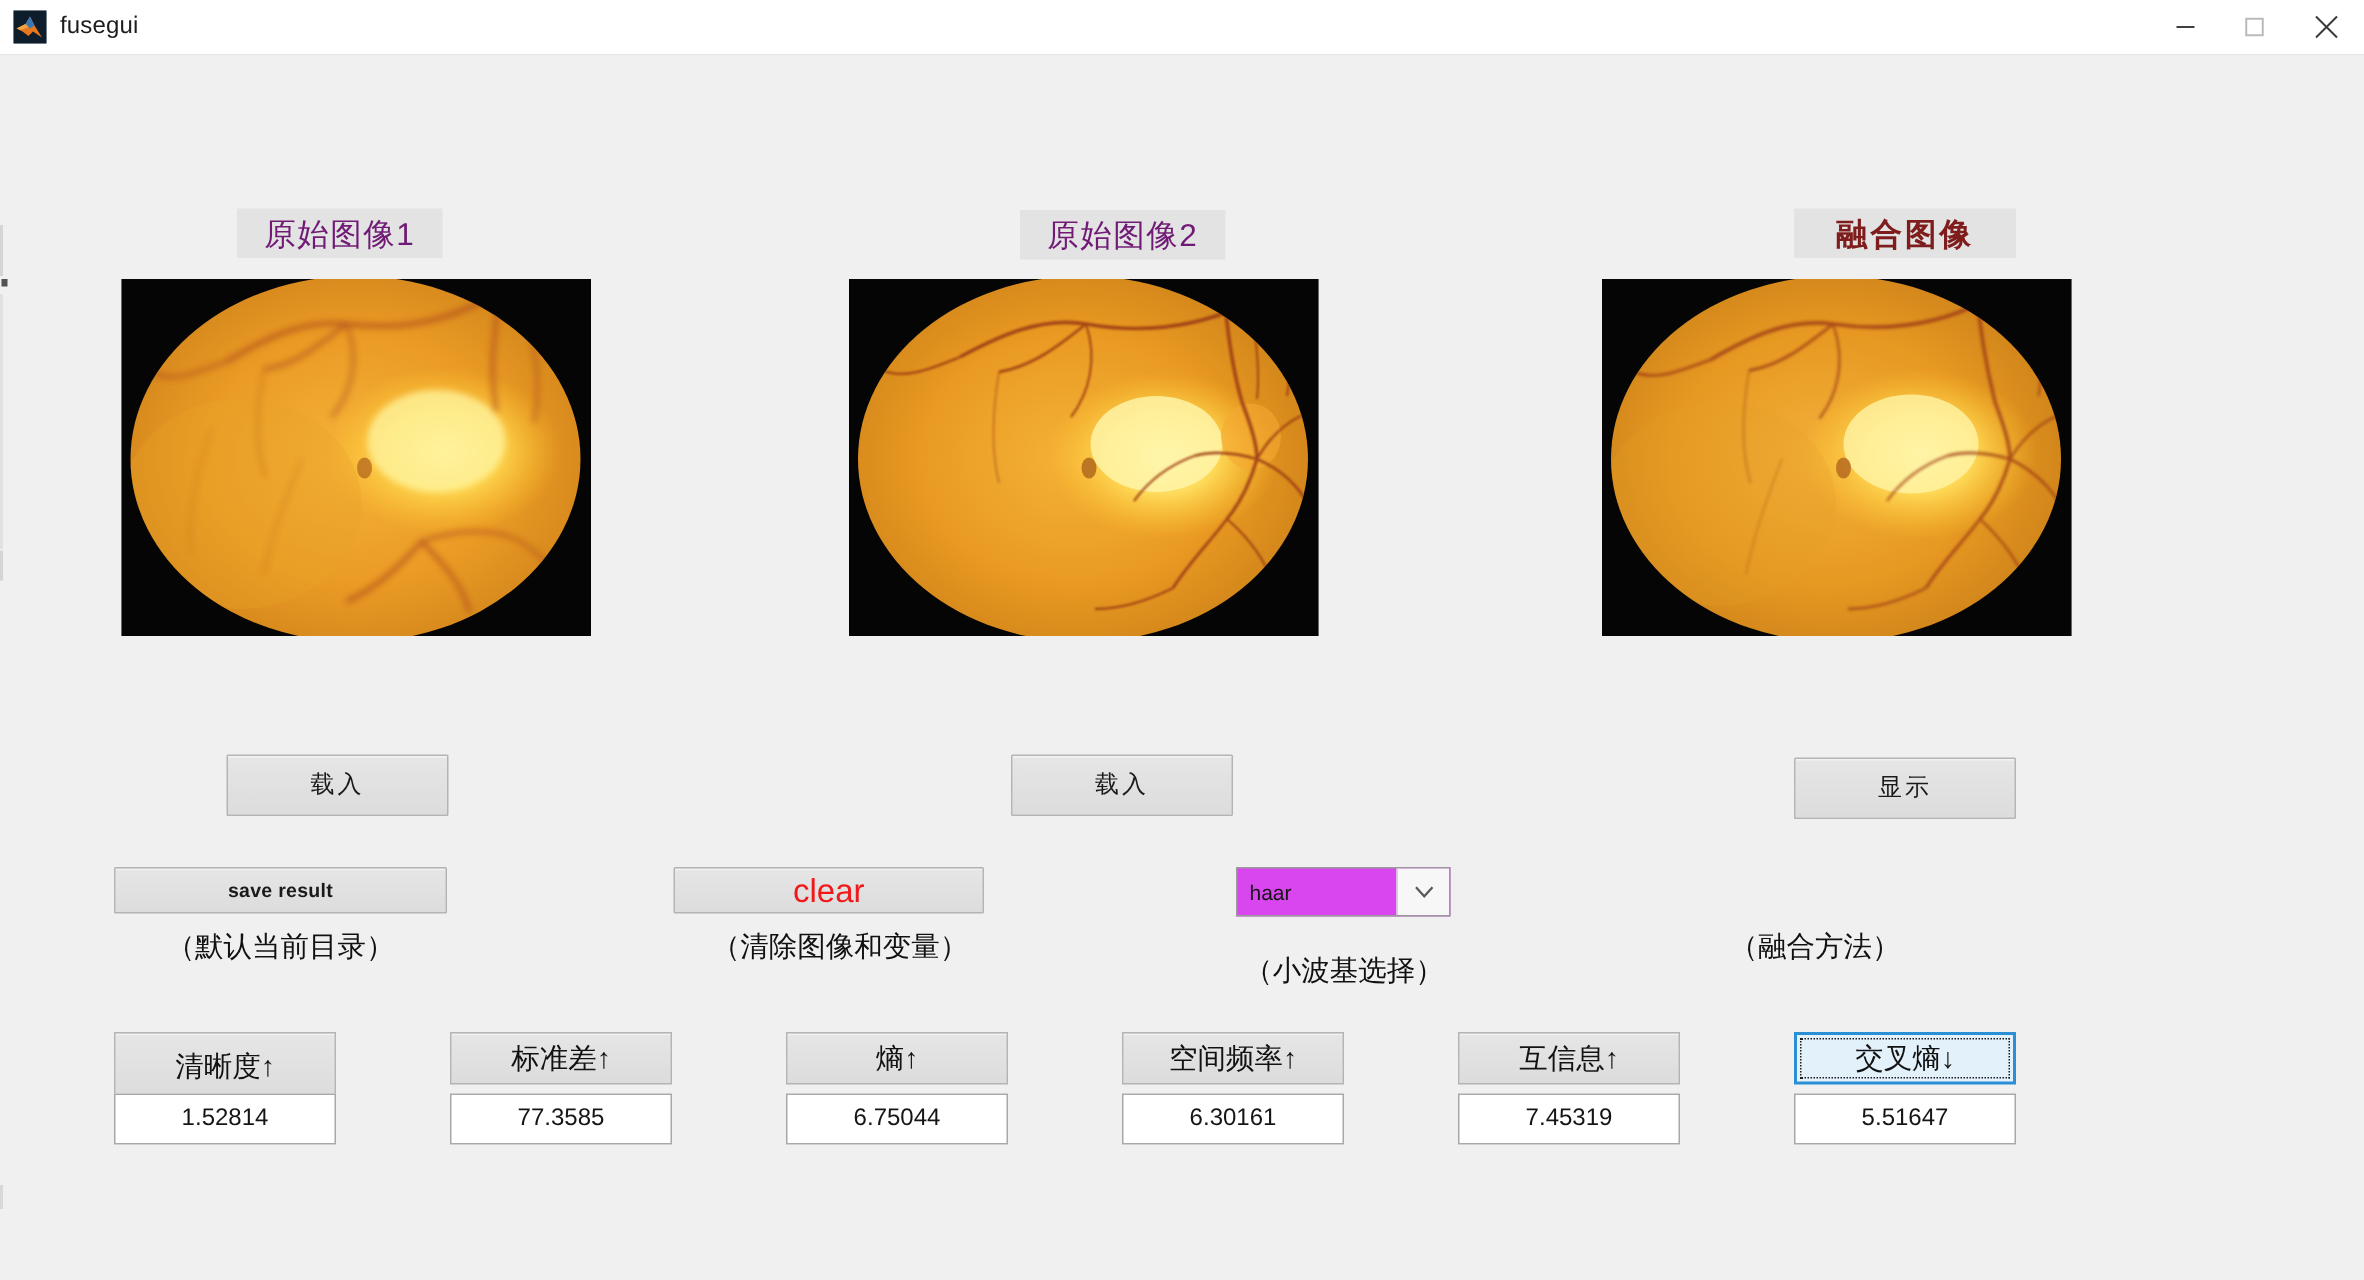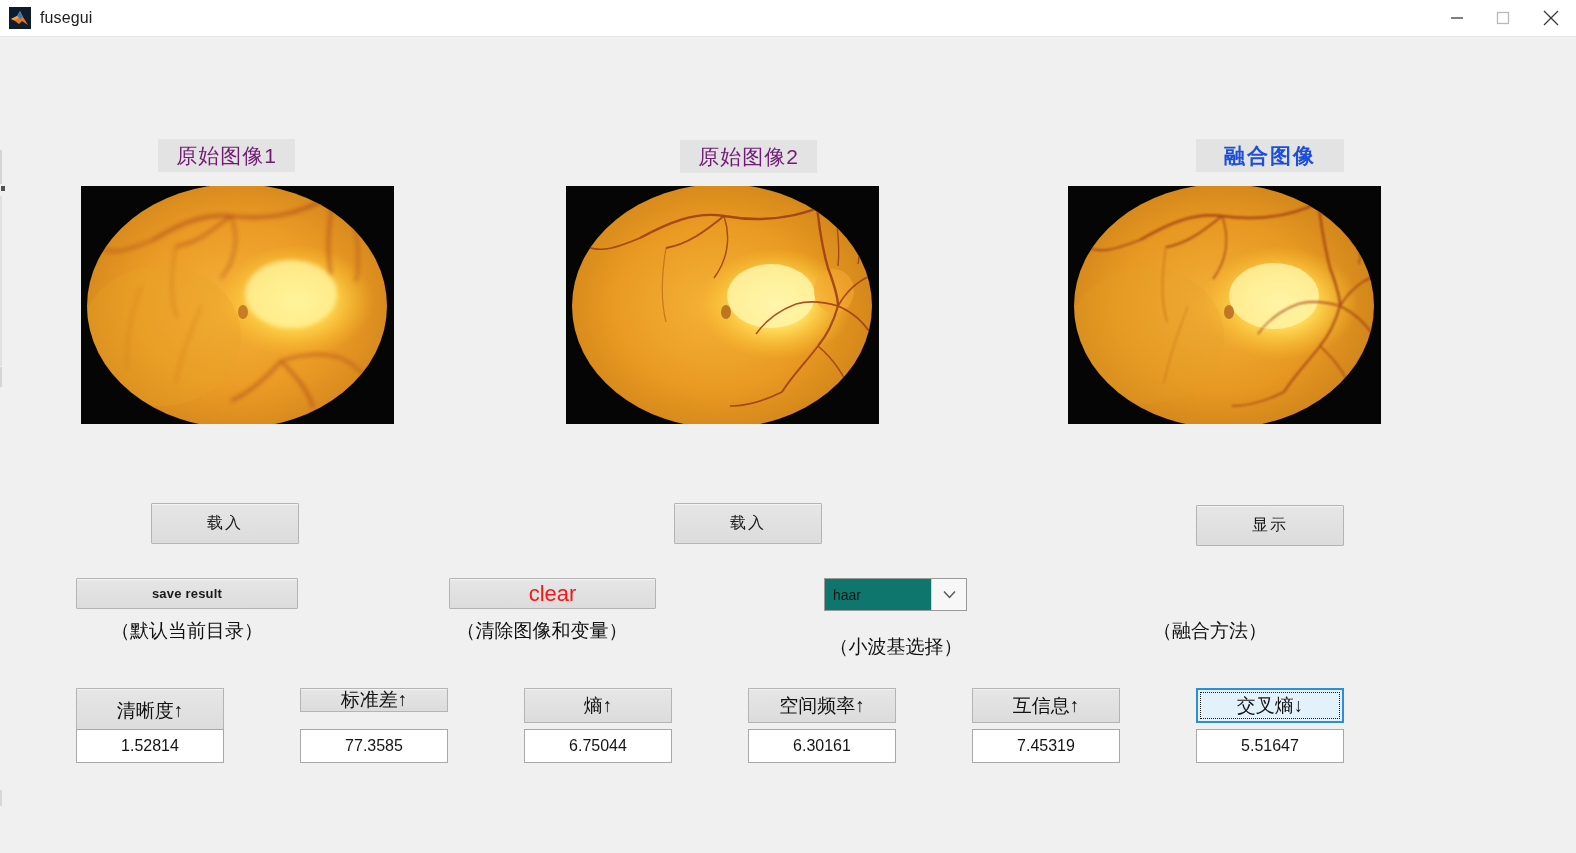--- a/index.html
+++ b/index.html
@@ -62,21 +62,21 @@
   
   .panel-label {
     position: absolute;
     background: #e3e3e3;
     display: flex; align-items: center; justify-content: center;
     font-size: 21px;
     letter-spacing: 1px;
     white-space: nowrap;
   }
   .panel-label.blue   { color: #701a75; }
-  .panel-label.navy   { color: #1d4ed8; font-weight: 600; letter-spacing: 2px;}
+  .panel-label.navy   { color: #7f1d1d; font-weight: 600; letter-spacing: 2px;}
 
   
   .axes {
     position: absolute;
     background: #000000;
     overflow: hidden;
   }
   .axes .retina {
     position: absolute;
     left: 0; top: 0; right: 0; bottom: 0;
@@ -103,21 +103,21 @@
     font-size: 19px;
     color: #111111;
     white-space: nowrap;
     letter-spacing: 0px;
     text-align: center;
   }
 
   
   .popup {
     position: absolute;
-    background: #0f766e;
+    background: #d946ef;
     border: 1px solid #9a9a9a;
     box-sizing: border-box;
     display: flex; align-items: center;
   }
   .popup .ptext {
     flex: 1 1 auto;
     padding-left: 8px;
     font-size: 14px;
     color: #141414;
     white-space: nowrap;
@@ -313,21 +313,21 @@
         <ellipse cx="160" cy="126" rx="5" ry="7" fill="#ad611b" opacity=".8"></ellipse>
         <rect x="268" y="6" width="22" height="12" fill="#120b03" opacity=".9"></rect>
         <rect x="262" y="2" width="16" height="10" fill="#1a1006" opacity=".8"></rect>
       </g>
     </svg>
   </div>
 
   <div class="btn big" style="left:674px; top:503px; width:148px; height:41px;">载入</div>
 
   <div class="btn clear-btn" style="left:449px; top:578px; width:207px; height:31px;">clear</div>
-  <div class="caption" style="left:431px; top:618px; width:222px;">（清除图像和变量）</div>
+  <div class="caption" style="left:449px; top:618px; width:222px;">（清除图像和变量）</div>
 
   <div class="popup" style="left:824px; top:578px; width:143px; height:33px;">
     <div class="ptext">haar</div>
     <div class="parrow">
       <svg width="13" height="9" viewBox="0 0 13 9">
           <polyline points="1,1.5 6.5,7.5 12,1.5" fill="none" stroke="#5a5a5a" stroke-width="1.5"></polyline>
         </svg>
     </div>
   </div>
   <div class="caption" style="left:806px; top:618px; width:180px;margin-top:16px;">（小波基选择）</div>
@@ -386,21 +386,21 @@
     </svg>
   </div>
 
   <div class="btn big" style="left:1196px; top:505px; width:148px; height:41px;">显示</div>
 
   <div class="caption" style="left:1120px; top:618px; width:180px;">（融合方法）</div>
 
   <div class="metric-head" style="left:76px; top:688px; width:148px; height:45px;">清晰度↑</div>
   <div class="metric-val" style="left:76px; top:729px; width:148px; height:34px;">1.52814</div>
 
-  <div class="metric-head" style="left:300px; top:688px; width:148px; height:24px;">标准差↑</div>
+  <div class="metric-head" style="left:300px; top:688px; width:148px; height:35px;">标准差↑</div>
   <div class="metric-val" style="left:300px; top:729px; width:148px; height:34px;">77.3585</div>
 
   <div class="metric-head" style="left:524px; top:688px; width:148px; height:35px;">熵↑</div>
   <div class="metric-val" style="left:524px; top:729px; width:148px; height:34px;">6.75044</div>
 
   <div class="metric-head" style="left:748px; top:688px; width:148px; height:35px;">空间频率↑</div>
   <div class="metric-val" style="left:748px; top:729px; width:148px; height:34px;">6.30161</div>
 
   <div class="metric-head" style="left:972px; top:688px; width:148px; height:35px;">互信息↑</div>
   <div class="metric-val" style="left:972px; top:729px; width:148px; height:34px;">7.45319</div>

